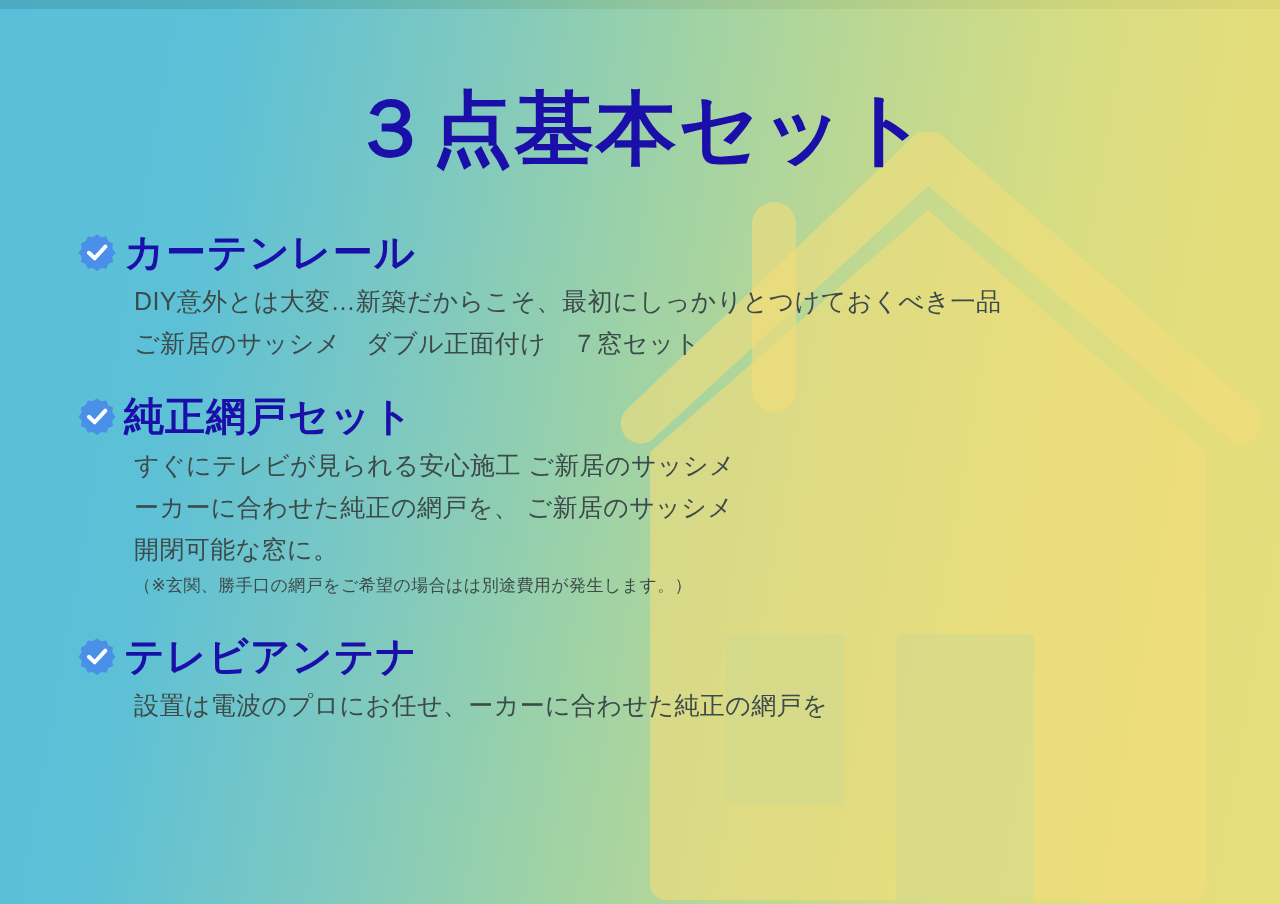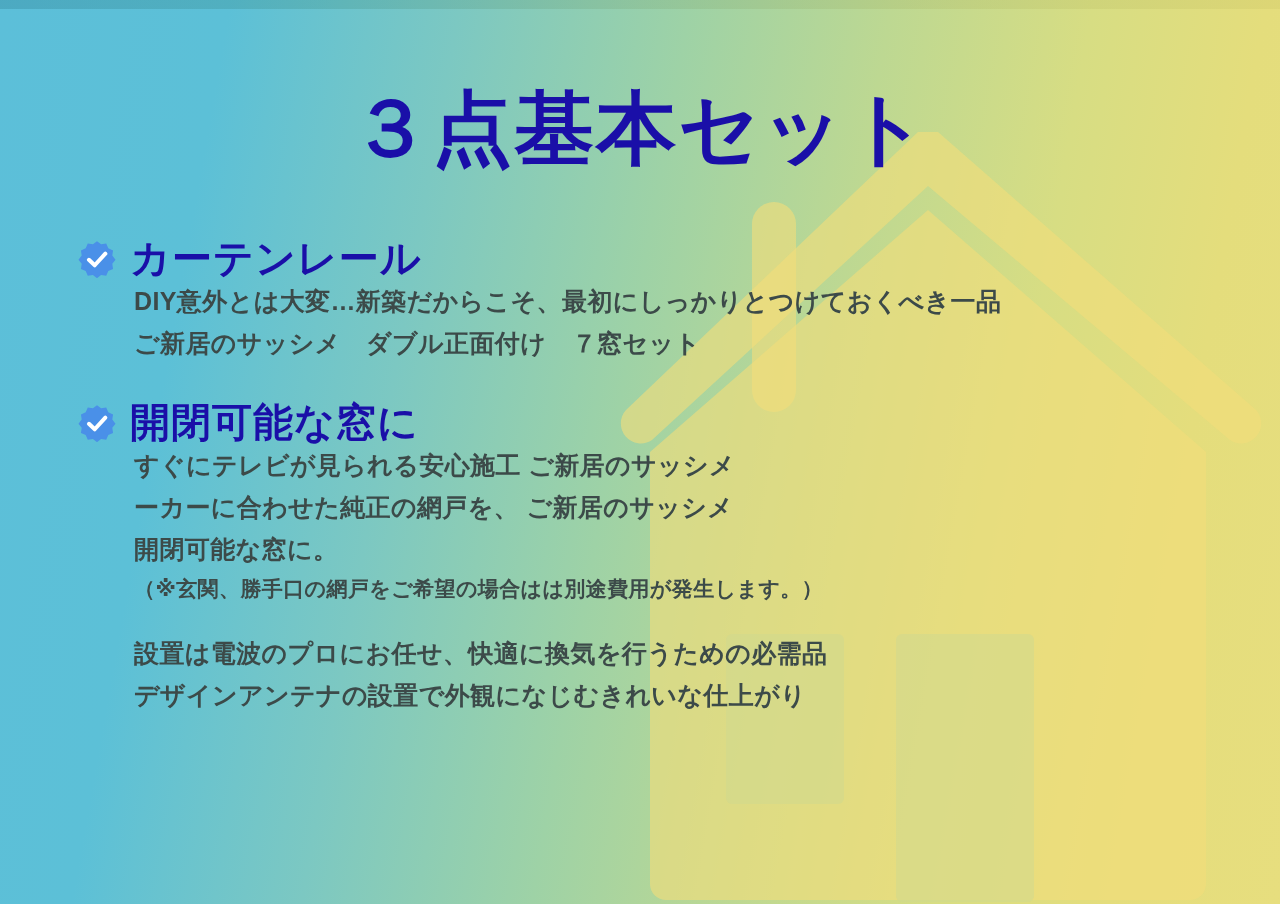--- a/index.html
+++ b/index.html
@@ -84,22 +84,22 @@
     position:absolute;
     left:78px;
     width:1190px;
   }
   .feature.f1 { top:226px; }
   .feature.f2 { top:390px; }
   .feature.f3 { top:630px; }
 
   .feature-head {
     display:flex;
-    align-items:flex-end;
-    gap:14px;
+    align-items:center;
+    gap:8px;
     height:52px;
   }
 
   .badge-icon {
     flex:0 0 auto;
     width:38px;
     height:38px;
     display:block;
   }
   .badge-icon svg { display:block; width:38px; height:38px; }
@@ -113,29 +113,29 @@
     white-space:nowrap;
   }
 
   .feature-lines {
     margin-left:56px;
     margin-top:2px;
   }
 
   .feature-line {
     font-size:25px;
-    font-weight:700;
+    font-weight:400;
     color:#3c4a49;
     line-height:1.68;
     letter-spacing:0.4px;
     white-space:nowrap;
   }
 
   .feature-line.note {
-    font-size:21px;
+    font-size:17px;
     line-height:1.6;
     margin-top:2px;
   }
 </style>
 </head>
 <body>
 
 <div id="poster">
 
   <div id="top-strip"></div>
@@ -179,31 +179,39 @@
     </section>
 
     <section class="feature f2">
       <div class="feature-head">
         <span class="badge-icon">
           <svg viewBox="0 0 40 40" xmlns="http://www.w3.org/2000/svg" aria-hidden="true">
             <path fill="#4a90e8" d="M20 1.2 L24.3 4.6 L29.7 3.8 L31.9 8.8 L36.9 11 L36.1 16.4 L39.5 20.7 L36.1 25 L36.9 30.4 L31.9 32.6 L29.7 37.6 L24.3 36.8 L20 40.2 L15.7 36.8 L10.3 37.6 L8.1 32.6 L3.1 30.4 L3.9 25 L0.5 20.7 L3.9 16.4 L3.1 11 L8.1 8.8 L10.3 3.8 L15.7 4.6 Z"></path>
             <path fill="none" stroke="#ffffff" stroke-width="4.2" stroke-linecap="round" stroke-linejoin="round" d="M11.5 20.8 L17.6 26.6 L28.8 14.4"></path>
           </svg>
         </span>
-        <span class="feature-title">開閉可能な窓に</span>
+        <span class="feature-title">純正網戸セット</span>
       </div>
       <div class="feature-lines">
         <div class="feature-line">すぐにテレビが見られる安心施工 ご新居のサッシメ</div>
         <div class="feature-line">ーカーに合わせた純正の網戸を、 ご新居のサッシメ</div>
         <div class="feature-line">開閉可能な窓に。</div>
         <div class="feature-line note">（※玄関、勝手口の網戸をご希望の場合はは別途費用が発生します。）</div>
       </div>
     </section>
 
     <section class="feature f3">
+      <div class="feature-head">
+        <span class="badge-icon">
+          <svg viewBox="0 0 40 40" xmlns="http://www.w3.org/2000/svg" aria-hidden="true">
+            <path fill="#4a90e8" d="M20 1.2 L24.3 4.6 L29.7 3.8 L31.9 8.8 L36.9 11 L36.1 16.4 L39.5 20.7 L36.1 25 L36.9 30.4 L31.9 32.6 L29.7 37.6 L24.3 36.8 L20 40.2 L15.7 36.8 L10.3 37.6 L8.1 32.6 L3.1 30.4 L3.9 25 L0.5 20.7 L3.9 16.4 L3.1 11 L8.1 8.8 L10.3 3.8 L15.7 4.6 Z"></path>
+            <path fill="none" stroke="#ffffff" stroke-width="4.2" stroke-linecap="round" stroke-linejoin="round" d="M11.5 20.8 L17.6 26.6 L28.8 14.4"></path>
+          </svg>
+        </span>
+        <span class="feature-title">テレビアンテナ</span>
+      </div>
       <div class="feature-lines">
-        <div class="feature-line">設置は電波のプロにお任せ、快適に換気を行うための必需品</div>
-        <div class="feature-line">デザインアンテナの設置で外観になじむきれいな仕上がり</div>
+        <div class="feature-line">設置は電波のプロにお任せ、ーカーに合わせた純正の網戸を</div>
       </div>
     </section>
 
   </div>
 </div>
 
 </body></html>

